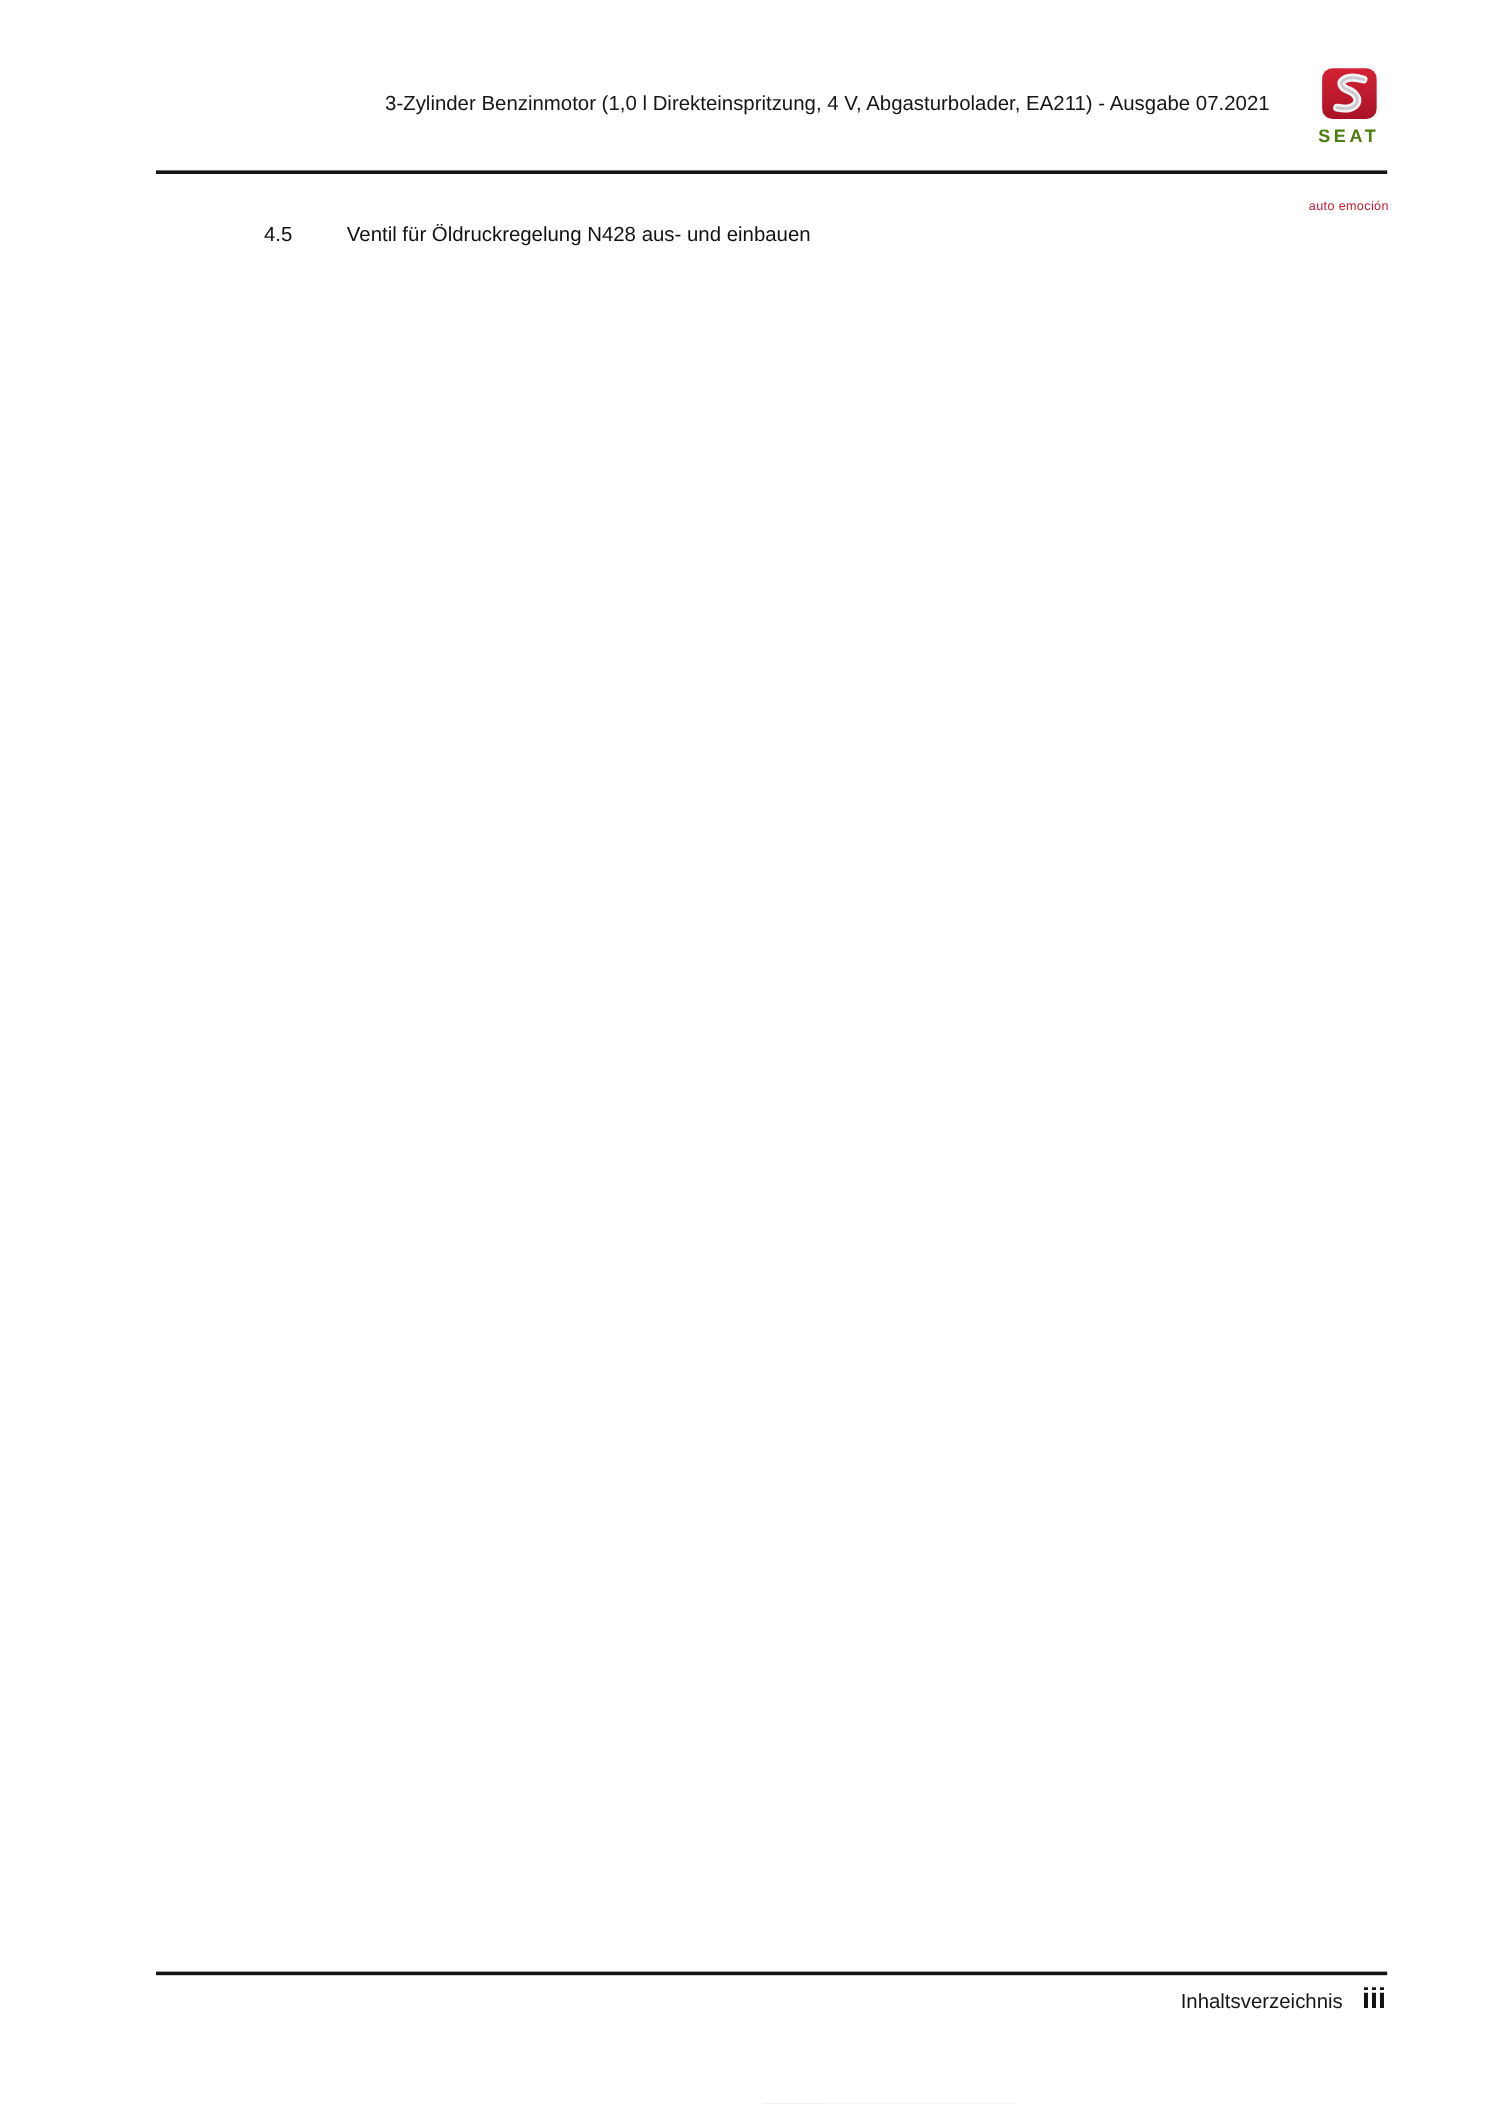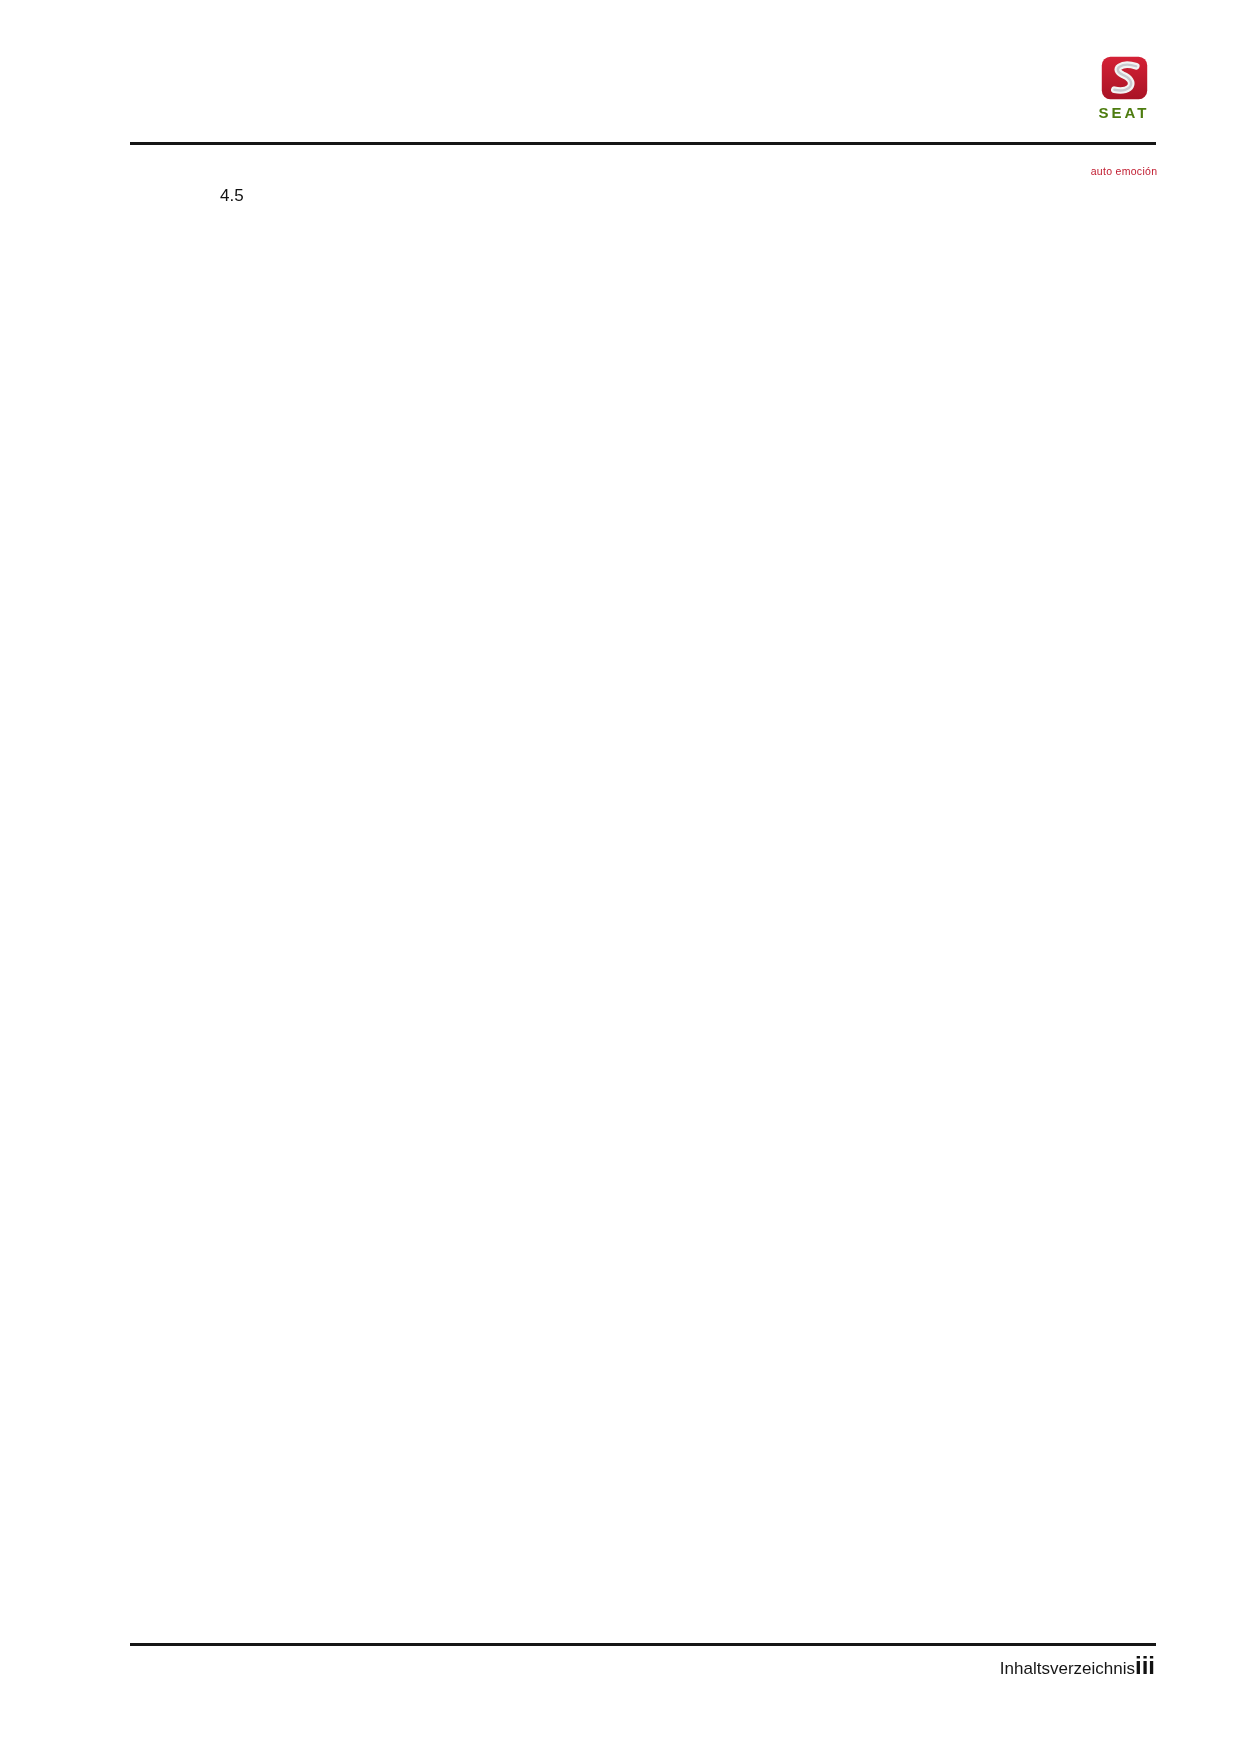--- a/index.html
+++ b/index.html
@@ -84,30 +84,32 @@
     top: 1643px;
     height: 3px;
     background: #161616;
   }
   .footer {
     position: absolute;
     right: 85px;
     top: 1652px;
     display: flex;
     align-items: baseline;
+    gap: 16px;
   }
   .footer-label { font-size: 17px; color: #161616; }
   .footer-page { font-size: 24px; font-weight: bold; color: #111; }
 </style>
 </head>
 <body>
 
 <div class="page">
 
   <div class="header-text">
+    <div>3-Zylinder Benzinmotor (1,0 l Direkteinspritzung, 4 V, Abgasturbolader, EA211) - Ausgabe 07.2021</div>
   </div>
 
   <div class="logo-block">
     <span>
       <svg width="47" height="44" viewBox="0 0 60 56" aria-hidden="true">
         <defs>
           <linearGradient id="lgred" x1="0" y1="0" x2="0" y2="1">
             <stop offset="0" stop-color="#d42136"></stop>
             <stop offset="1" stop-color="#a91325"></stop>
           </linearGradient>
@@ -119,20 +121,21 @@
     </span>
     <div class="logo-brand" style="color:#4d7c0f;">SEAT</div>
     <div class="logo-tagline" style="color:#C11B2F;margin-top:44px;">auto emoción</div>
   </div>
 
   <div class="header-rule"></div>
 
   <div class="toc" id="toc">
       <div class="row item-row orphan-first">
         <span class="num">4.5</span>
+        <span class="title">Ventil für Öldruckregelung N428 aus- und einbauen</span>
         <span class="leader"></span>
         <span class="page">345</span>
       </div>
     </div>
 
   <div class="footer-rule"></div>
   <div class="footer">
     <span class="footer-label">Inhaltsverzeichnis</span>
     <span class="footer-page">iii</span>
   </div>

